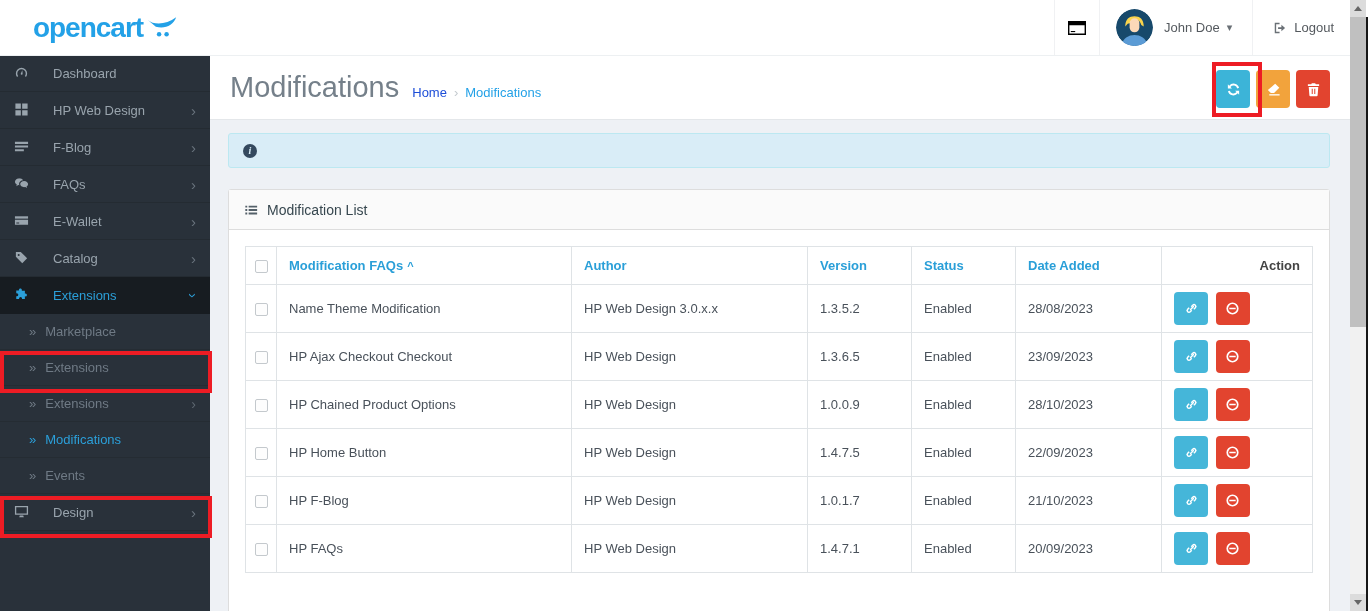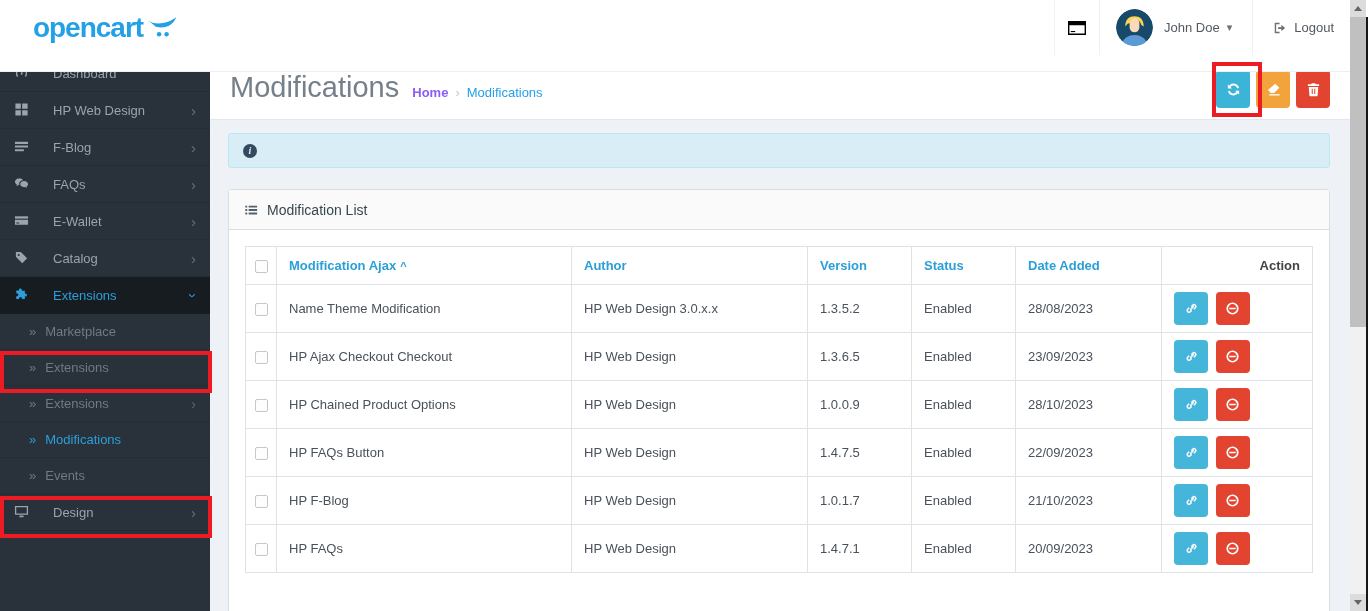--- a/index.html
+++ b/index.html
@@ -1,21 +1,21 @@
 <!DOCTYPE html>
 <html><head>
 <meta charset="utf-8">
 <style>
   * { box-sizing: border-box; margin: 0; padding: 0; }
   html,body { width:1368px; height:611px; overflow:hidden; }
   body { font-family:"Liberation Sans", sans-serif; background:#fff; position:relative; }
   #app { position:absolute; inset:0; }
 
   
-  .topbar { position:absolute; top:0; left:0; width:100%; height:72px; background:#fff; border-bottom:1px solid #edf0f2; z-index:5; }
+  .topbar { position:absolute; top:0; left:0; width:100%; height:56px; background:#fff; border-bottom:1px solid #edf0f2; z-index:5; }
   .logo { position:absolute; left:0; top:0; width:210px; height:55px; display:flex; align-items:center; justify-content:center; gap:4px; cursor:pointer; }
   .logo-text { font-size:28px; font-weight:800; color:#23a1e7; letter-spacing:-1px; line-height:1; }
   .header-right { position:absolute; right:34px; top:0; height:55px; display:flex; align-items:center; }
   .store-btn { height:55px; width:46px; display:flex; align-items:center; justify-content:center; border-left:1px solid #f0f1f3; border-right:1px solid #f0f1f3; cursor:pointer; color:#5a6268; }
   .avatar { width:37px; height:37px; border-radius:50%; overflow:hidden; margin-left:16px; cursor:pointer; flex:none; }
   .user-name { margin-left:11px; font-size:13px; color:#54595e; cursor:pointer; display:flex; align-items:center; gap:7px; padding-right:20px; height:55px; }
   .caret-down { font-size:11px; color:#6a7076; }
   .logout { height:55px; display:flex; align-items:center; gap:7px; font-size:13px; color:#54595e; border-left:1px solid #f0f1f3; padding-left:20px; cursor:pointer; }
   .logout svg { fill:#6a7076; }
 
@@ -34,21 +34,21 @@
   .subitem .chev { margin-left:auto; color:#5d6770; font-size:14px; }
   .subitem .dbl { font-size:13px; color:inherit; }
   .subitem.active { color:#2b9fd9; }
 
   
   .main { position:absolute; top:55px; left:210px; right:0; bottom:0; background:#eef1f5; }
   .title-strip { position:absolute; top:0; left:0; right:0; height:65px; background:#fff; border-bottom:1px solid #e4e7ea; }
   .title-row { position:absolute; left:20px; top:16px; display:flex; align-items:baseline; gap:13px; }
   .page-title { font-size:29px; font-weight:300; color:#75808a; }
   .breadcrumb { font-size:13px; display:flex; gap:7px; align-items:baseline; }
-  .breadcrumb .home { color:#8b5cf6; cursor:pointer;font-weight:bold; }
+  .breadcrumb .home { color:#1d4ed8; cursor:pointer; }
   .breadcrumb .sep { color:#c3c9ce; }
   .breadcrumb .current { color:#23a1e7; cursor:pointer; }
   .action-buttons { position:absolute; top:15px; right:38px; display:flex; gap:6px; }
   .top-btn { width:34px; height:38px; border:none; border-radius:4px; display:flex; align-items:center; justify-content:center; cursor:pointer; }
   .top-btn svg { fill:#fff; width:15px; height:15px; }
   .btn-refresh { background:#3cb4d8; }
   .btn-clear  { background:#f2a33c; }
   .btn-delete { background:#e2442f; }
 
   .alert-info { position:absolute; left:18px; right:38px; top:78px; height:35px; background:#d9edf7; border:1px solid #bce8f1; border-radius:3px; display:flex; align-items:center; gap:8px; padding:0 14px; font-size:13px; color:#34495e; }
@@ -302,21 +302,21 @@
               <col style="width:295px">
               <col style="width:236px">
               <col style="width:104px">
               <col style="width:104px">
               <col style="width:146px">
               <col>
           </colgroup>
           <thead>
             <tr>
               <th class="chk-col"><input type="checkbox" class="cbx" style=""></th>
-              <th><span class="sort-link"><span>Modification Ajax</span><span class="sort-caret">^</span></span></th>
+              <th><span class="sort-link"><span>Modification FAQs</span><span class="sort-caret">^</span></span></th>
               <th><span class="sort-link">Author</span></th>
               <th><span class="sort-link">Version</span></th>
               <th><span class="sort-link">Status</span></th>
               <th><span class="sort-link">Date Added</span></th>
               <th class="action-col">Action</th>
             </tr>
           </thead>
           <tbody>
             <tr>
               <td class="chk-col"><input type="checkbox" class="cbx" style=""></td>
@@ -391,21 +391,21 @@
                       <svg viewBox="0 0 16 16">
                         <path fill-rule="evenodd" d="M8 1.5a6.5 6.5 0 1 0 0 13 6.5 6.5 0 0 0 0-13zm0 1.8a4.7 4.7 0 1 1 0 9.4 4.7 4.7 0 0 1 0-9.4z"></path>
                         <rect x="4.6" y="7.2" width="6.8" height="1.6"></rect>
                       </svg>
                     </span>
                   </button>
               </td>
             </tr>
             <tr>
               <td class="chk-col"><input type="checkbox" class="cbx" style=""></td>
-              <td>HP FAQs Button</td>
+              <td>HP Home Button</td>
               <td>HP Web Design</td>
               <td>1.4.7.5</td>
               <td>Enabled</td>
               <td>22/09/2023</td>
               <td class="td-action">
                 <button class="row-btn link-b">
                     <span style="display:flex;">
                       <svg viewBox="0 0 16 16">
                         <path d="M6.5 9.5a.75.75 0 0 1 0-1.1l3-3a.77.77 0 0 1 1.1 0 .75.75 0 0 1 0 1.1l-3 3a.77.77 0 0 1-1.1 0z"></path>
                         <path d="M5.3 12.9a2.7 2.7 0 0 1-1.9-.8 2.64 2.64 0 0 1 0-3.8L5 6.7l1.1 1.1-1.6 1.6a1.2 1.2 0 0 0 0 1.6 1.2 1.2 0 0 0 1.6 0l1.6-1.6 1.1 1.1-1.6 1.6a2.7 2.7 0 0 1-1.9.8zM11 9.3L9.9 8.2l1.6-1.6a1.2 1.2 0 0 0 0-1.6 1.2 1.2 0 0 0-1.6 0L8.3 6.6 7.2 5.5l1.6-1.6a2.64 2.64 0 0 1 3.8 0 2.64 2.64 0 0 1 0 3.8L11 9.3z"></path>

